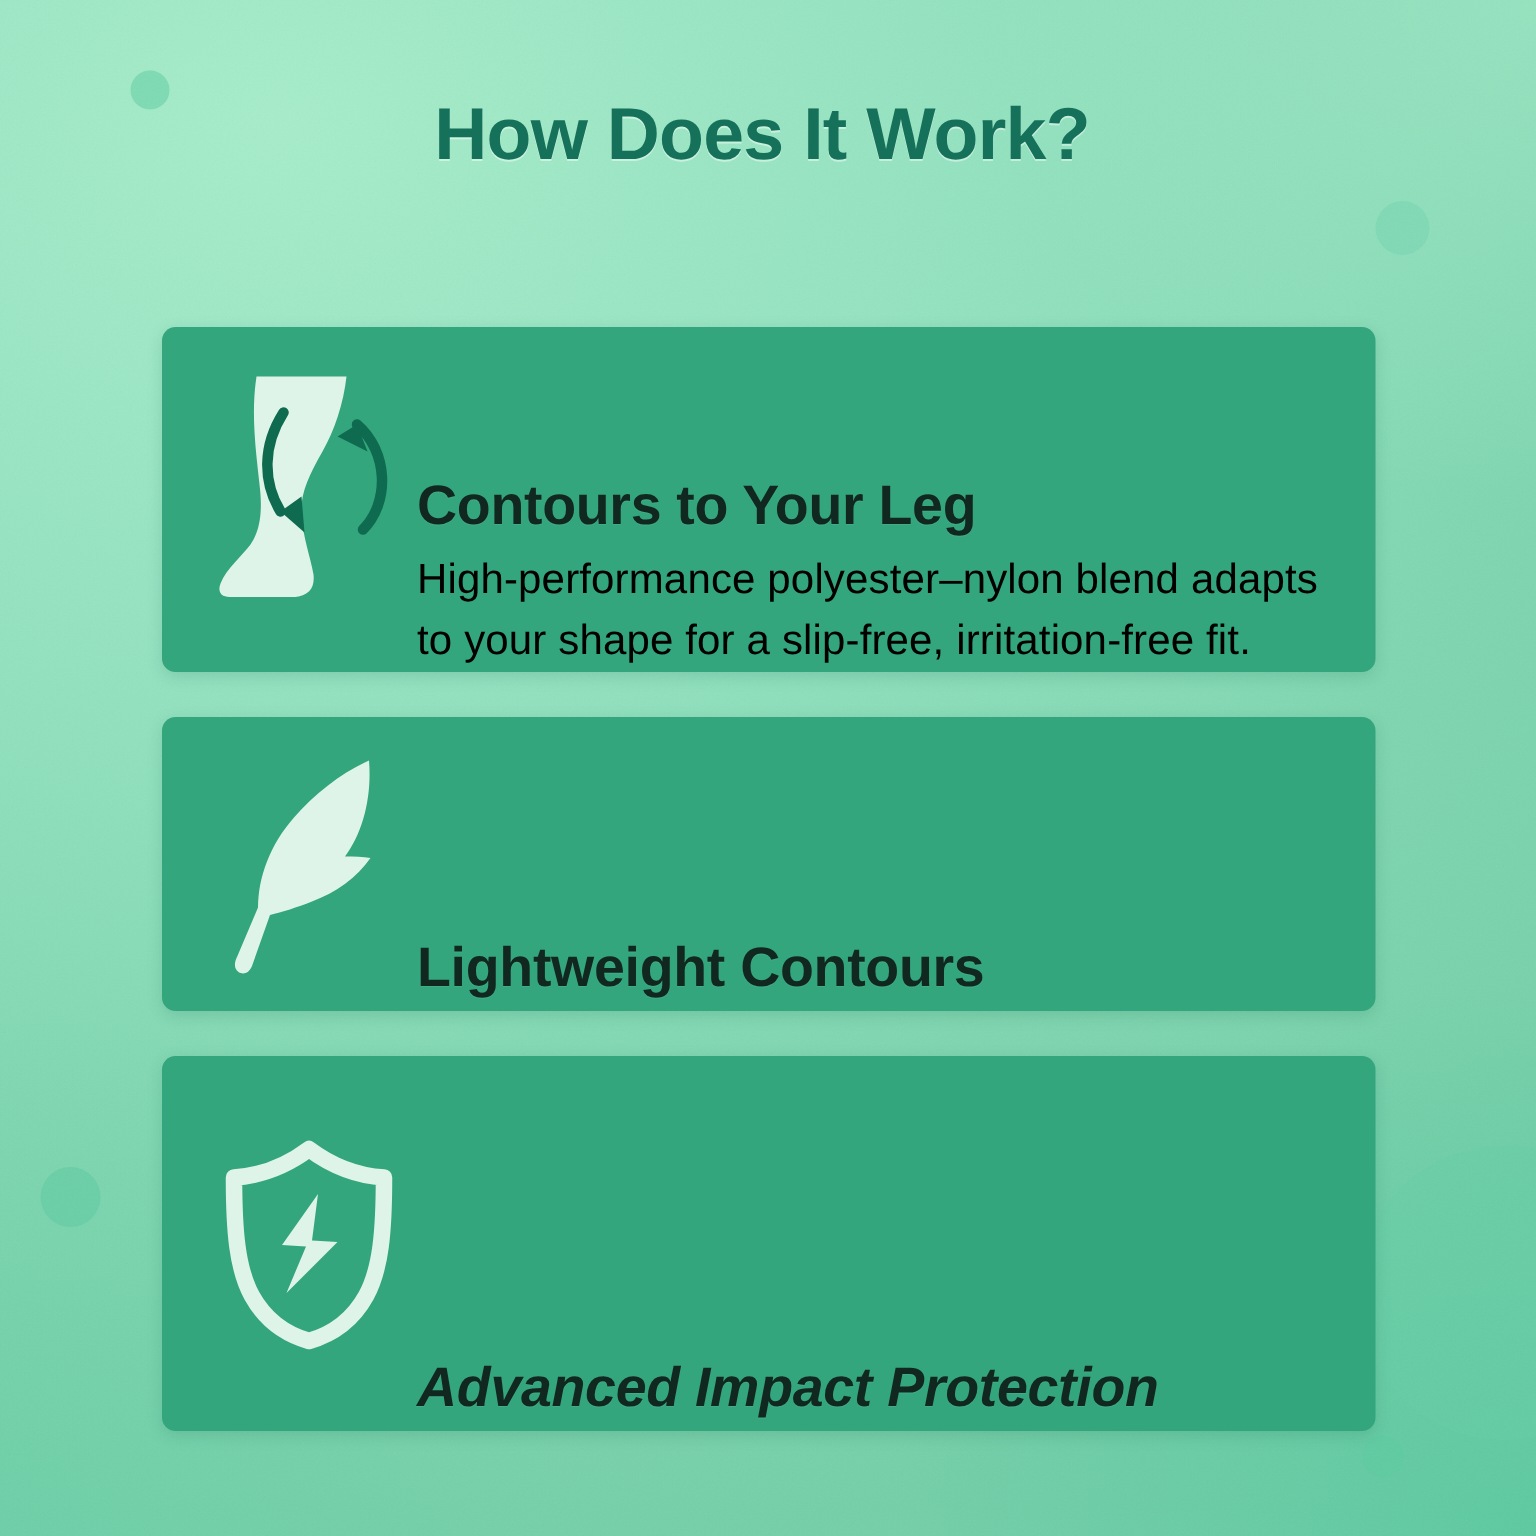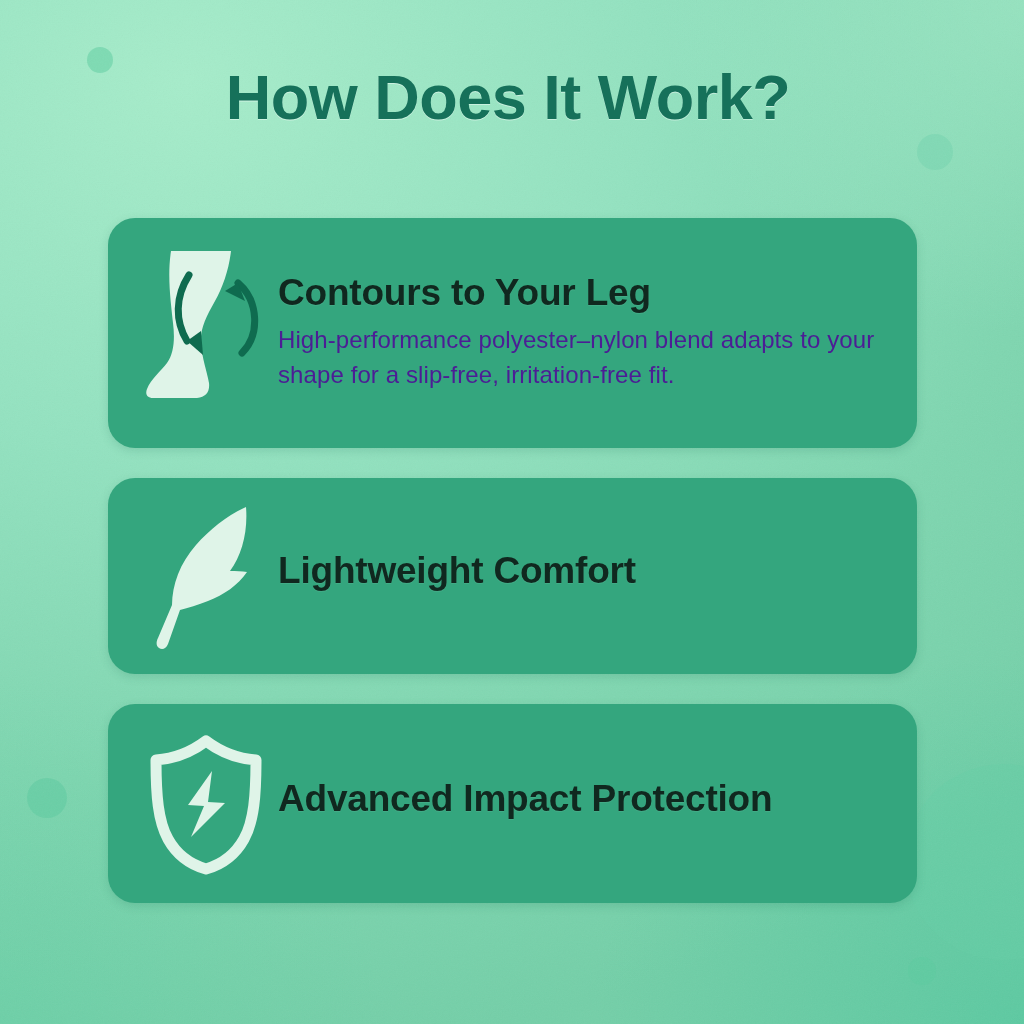--- a/index.html
+++ b/index.html
@@ -53,51 +53,51 @@
     pointer-events: none;
   }
 
   
   #title {
     position: absolute;
     top: 66px;
     left: 0;
     width: 1016px;
     text-align: center;
-    font-size: 63px;
+    font-size: 49px;
     line-height: 1.0;
     font-weight: 700;
     letter-spacing: -0.5px;
     color: #16715a;
     text-shadow: 0 1px 0 rgba(255,255,255,0.45);
     font-family: "Liberation Sans", sans-serif;
   }
 
   
   #cards {
     position: absolute;
     left: 108px;
     top: 218px;
     width: 809px;
   }
 
   .card {
     position: relative;
     width: 809px;
     background: #34a67e;
-    border-radius: 27px;
+    border-radius: 9px;
     display: flex;
-    align-items: center;
+    align-items: flex-end;
     box-shadow: 0 3px 10px rgba(28,110,84,0.18);
     overflow: hidden;
   }
 
   .card-1 { height: 230px; margin-bottom: 30px; }
   .card-2 { height: 196px; margin-bottom: 30px; }
-  .card-3 { height: 199px; }
+  .card-3 { height: 250px; font-style: italic; }
 
   .card-icon {
     flex: 0 0 168px;
     height: 100%;
     display: flex;
     align-items: center;
     justify-content: center;
     padding-left: 28px;
   }
 
@@ -111,23 +111,23 @@
     font-size: 37px;
     font-weight: 700;
     line-height: 1.05;
     letter-spacing: -0.2px;
     color: #10281f;
     margin-bottom: 9px;
     text-shadow: 0 1px 0 rgba(255,255,255,0.07);
   }
 
   .card-text {
-    font-size: 24px;
+    font-size: 28px;
     line-height: 1.46;
-    color: #4c1d95;
+    color: #000000;
     font-weight: 400;
     letter-spacing: 0.1px;
   }
 
   .icon-svg { display: block; }
 </style>
 </head>
 <body>
 
 <div id="poster">
@@ -183,21 +183,21 @@
     <div class="card card-2">
       <div class="card-icon">
         <svg class="icon-svg" width="112" height="150" viewBox="0 0 112 150" xmlns="http://www.w3.org/2000/svg">
           <path d="M96 6 C98 30 92 54 80 70 C86 70 92 70 97 71
                    C88 84 74 94 58 100 C48 104 38 107 30 109
                    L18 143 C16 148 12 149 9 147 C6 145 6 141 8 137
                    L22 104 C22 84 30 62 46 44 C60 28 78 14 96 6 Z" fill="#dff4e8"></path>
         </svg>
       </div>
       <div class="card-body">
-        <div class="card-heading">Lightweight Comfort</div>
+        <div class="card-heading">Lightweight Contours</div>
       </div>
     </div>
 
     <div class="card card-3">
       <div class="card-icon">
         <svg class="icon-svg" width="124" height="142" viewBox="0 0 124 142" xmlns="http://www.w3.org/2000/svg">
           <path d="M62 8 C46 20 28 26 12 27 C12 62 14 88 24 106 C34 124 48 132 62 136
                    C76 132 90 124 100 106 C110 88 112 62 112 27 C96 26 78 20 62 8 Z" fill="none" stroke="#dff4e8" stroke-width="11" stroke-linejoin="round"></path>
           <path d="M68 38 L44 72 L60 73 L47 104 L81 70 L64 69 Z" fill="#dff4e8"></path>
         </svg>

